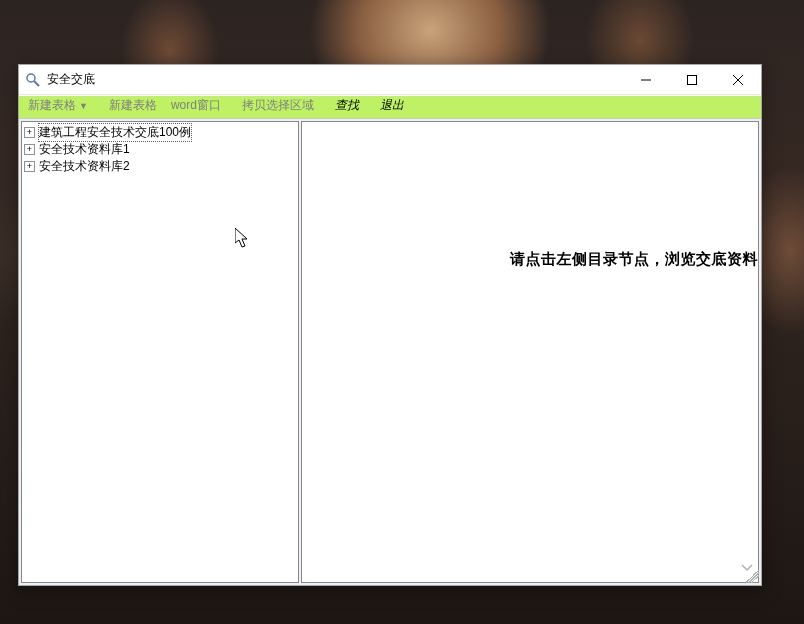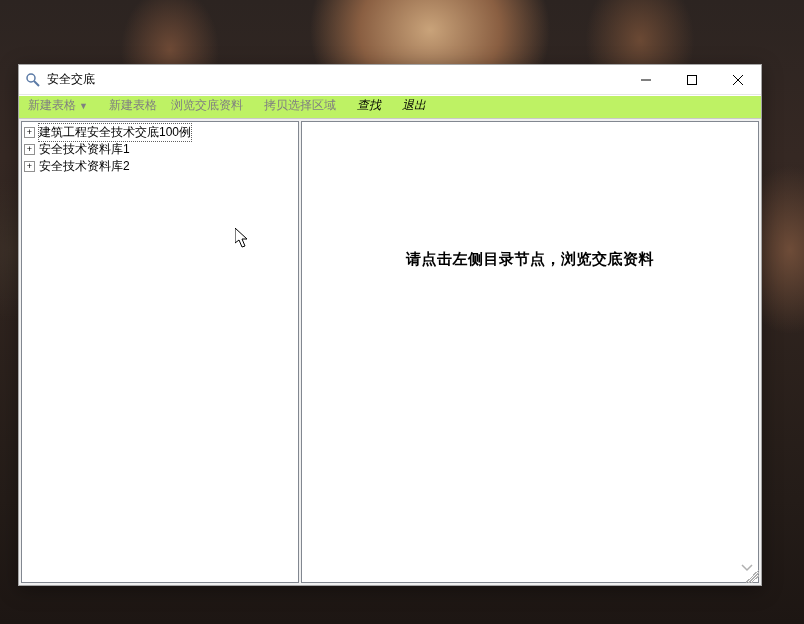--- a/index.html
+++ b/index.html
@@ -110,21 +110,21 @@
     .tree-label { font-size: 12px; color: #000; padding: 0 1px; }
     .tree-label.selected {
       border: 1px dotted #606060;
       padding: 0 0px;
       text-align: center;
     }
 
     .content-msg {
       position: absolute;
       top: 128px; left: 0; right: 0;
-      text-align: center;
+      text-align: right;
       font-size: 15px;
       font-weight: bold;
       color: #000;
       letter-spacing: 0.5px;
     }
 
     .content-scroll-down {
       position: absolute;
       right: 4px; bottom: 4px;
       color: #b0b0b0;
@@ -185,21 +185,21 @@
   <div class="toolbar">
     <button class="tool-btn">
       <span>新建表格</span>
       <span class="caret">▼</span>
     </button>
     <div class="tool-sep"></div>
     <button class="tool-btn">
       <span>新建表格</span>
     </button>
     <button class="tool-btn">
-      <span>浏览交底资料</span>
+      <span>word窗口</span>
     </button>
     <div class="tool-sep"></div>
     <button class="tool-btn">
       <span>拷贝选择区域</span>
     </button>
     <div class="tool-sep"></div>
     <button class="tool-btn enabled">
       <span>查找</span>
     </button>
     <div class="tool-sep"></div>

